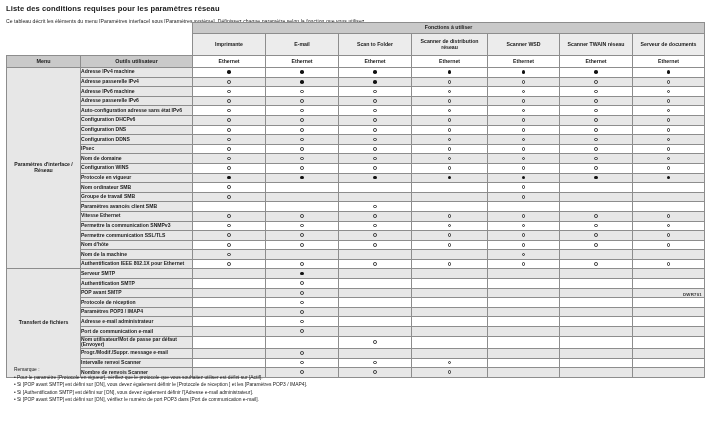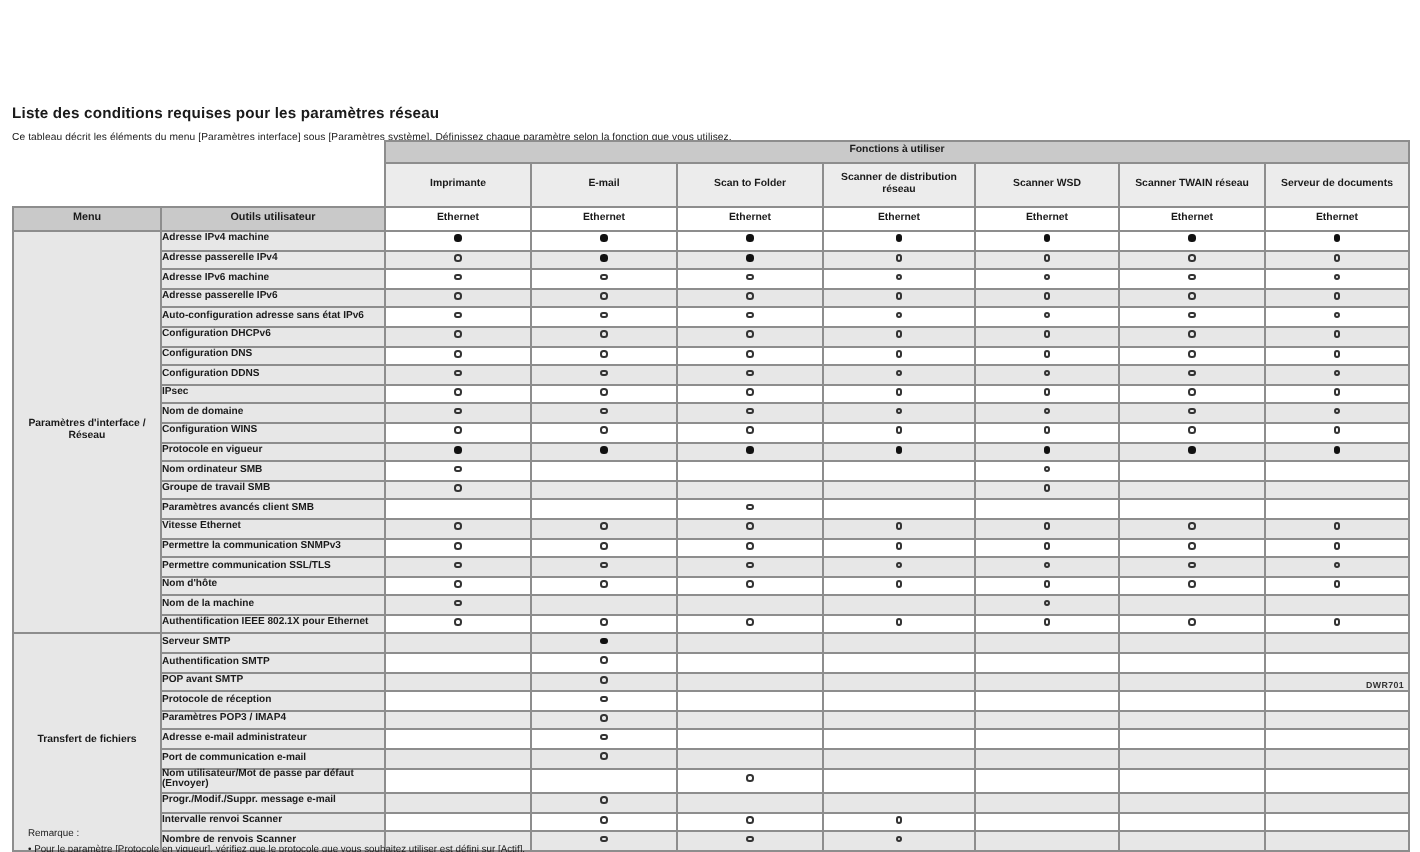--- a/index.html
+++ b/index.html
@@ -14,21 +14,20 @@
     color: #1a1a1a;
     overflow: hidden;
     position: relative;
   }
   .page {
     width: 710px;
     height: 303px;
     box-sizing: border-box;
     padding: 5px 6px 0 6px;
     position: relative;
-    margin-top: 48px;
   }
   .doc-title {
     font-size: 7.6px;
     font-weight: bold;
     letter-spacing: 0.1px;
     margin: 0 0 5px 0;
     line-height: 1.1;
   }
   .doc-subtitle {
     font-size: 5.1px;

